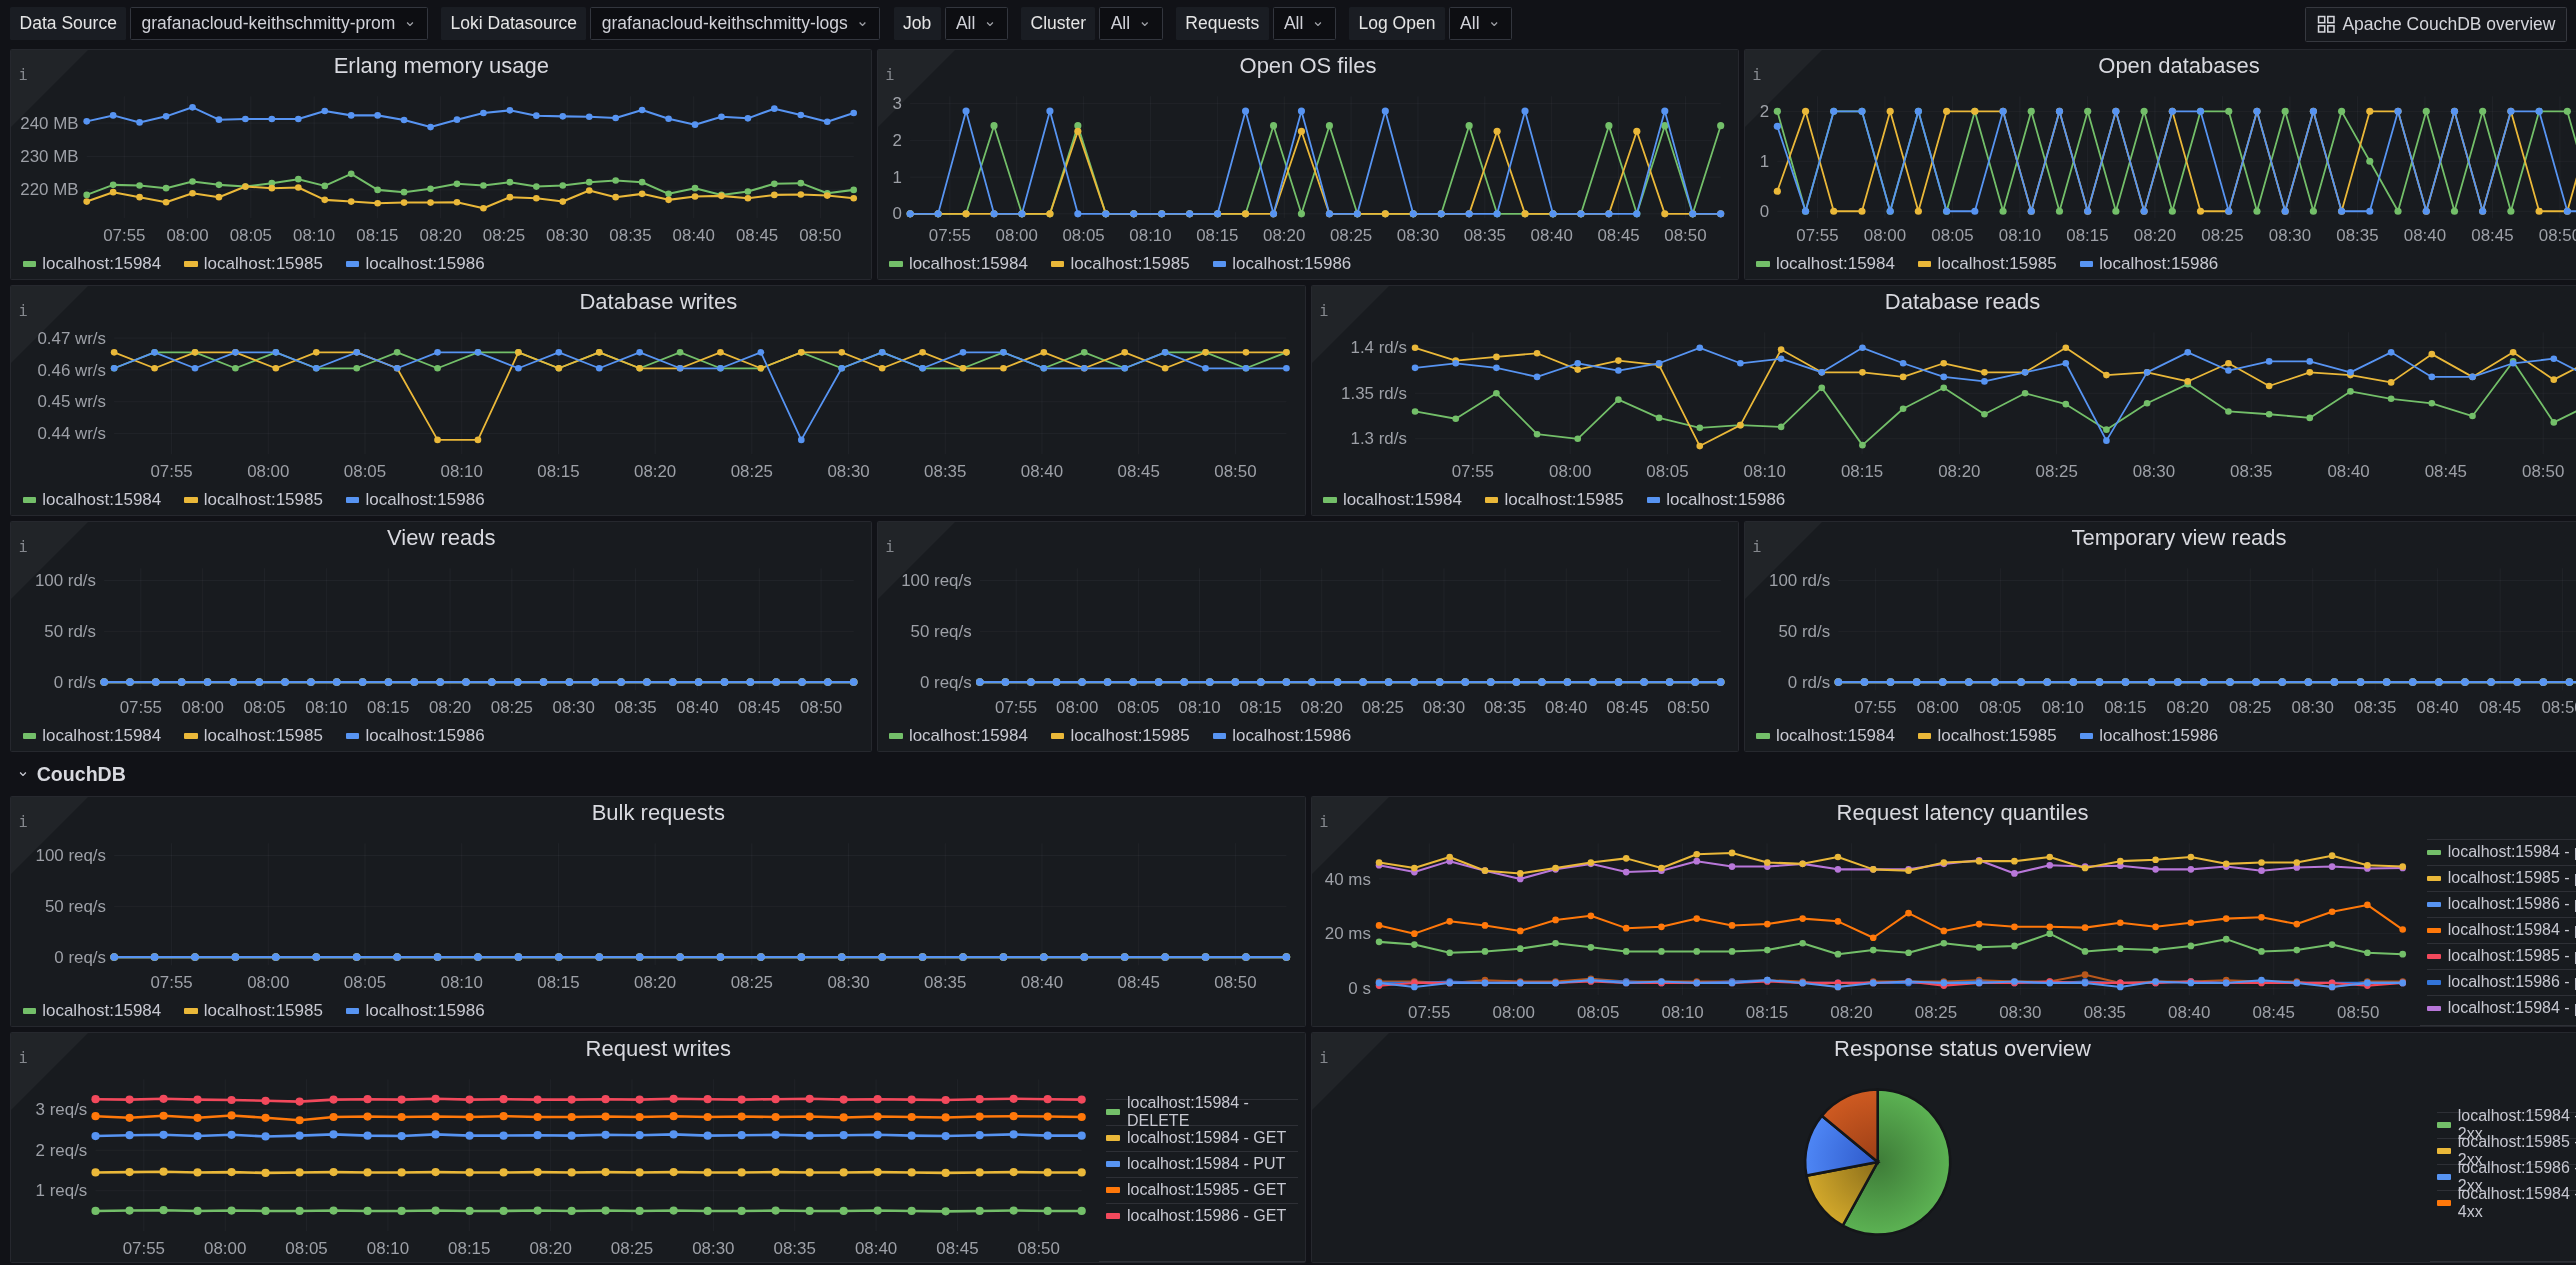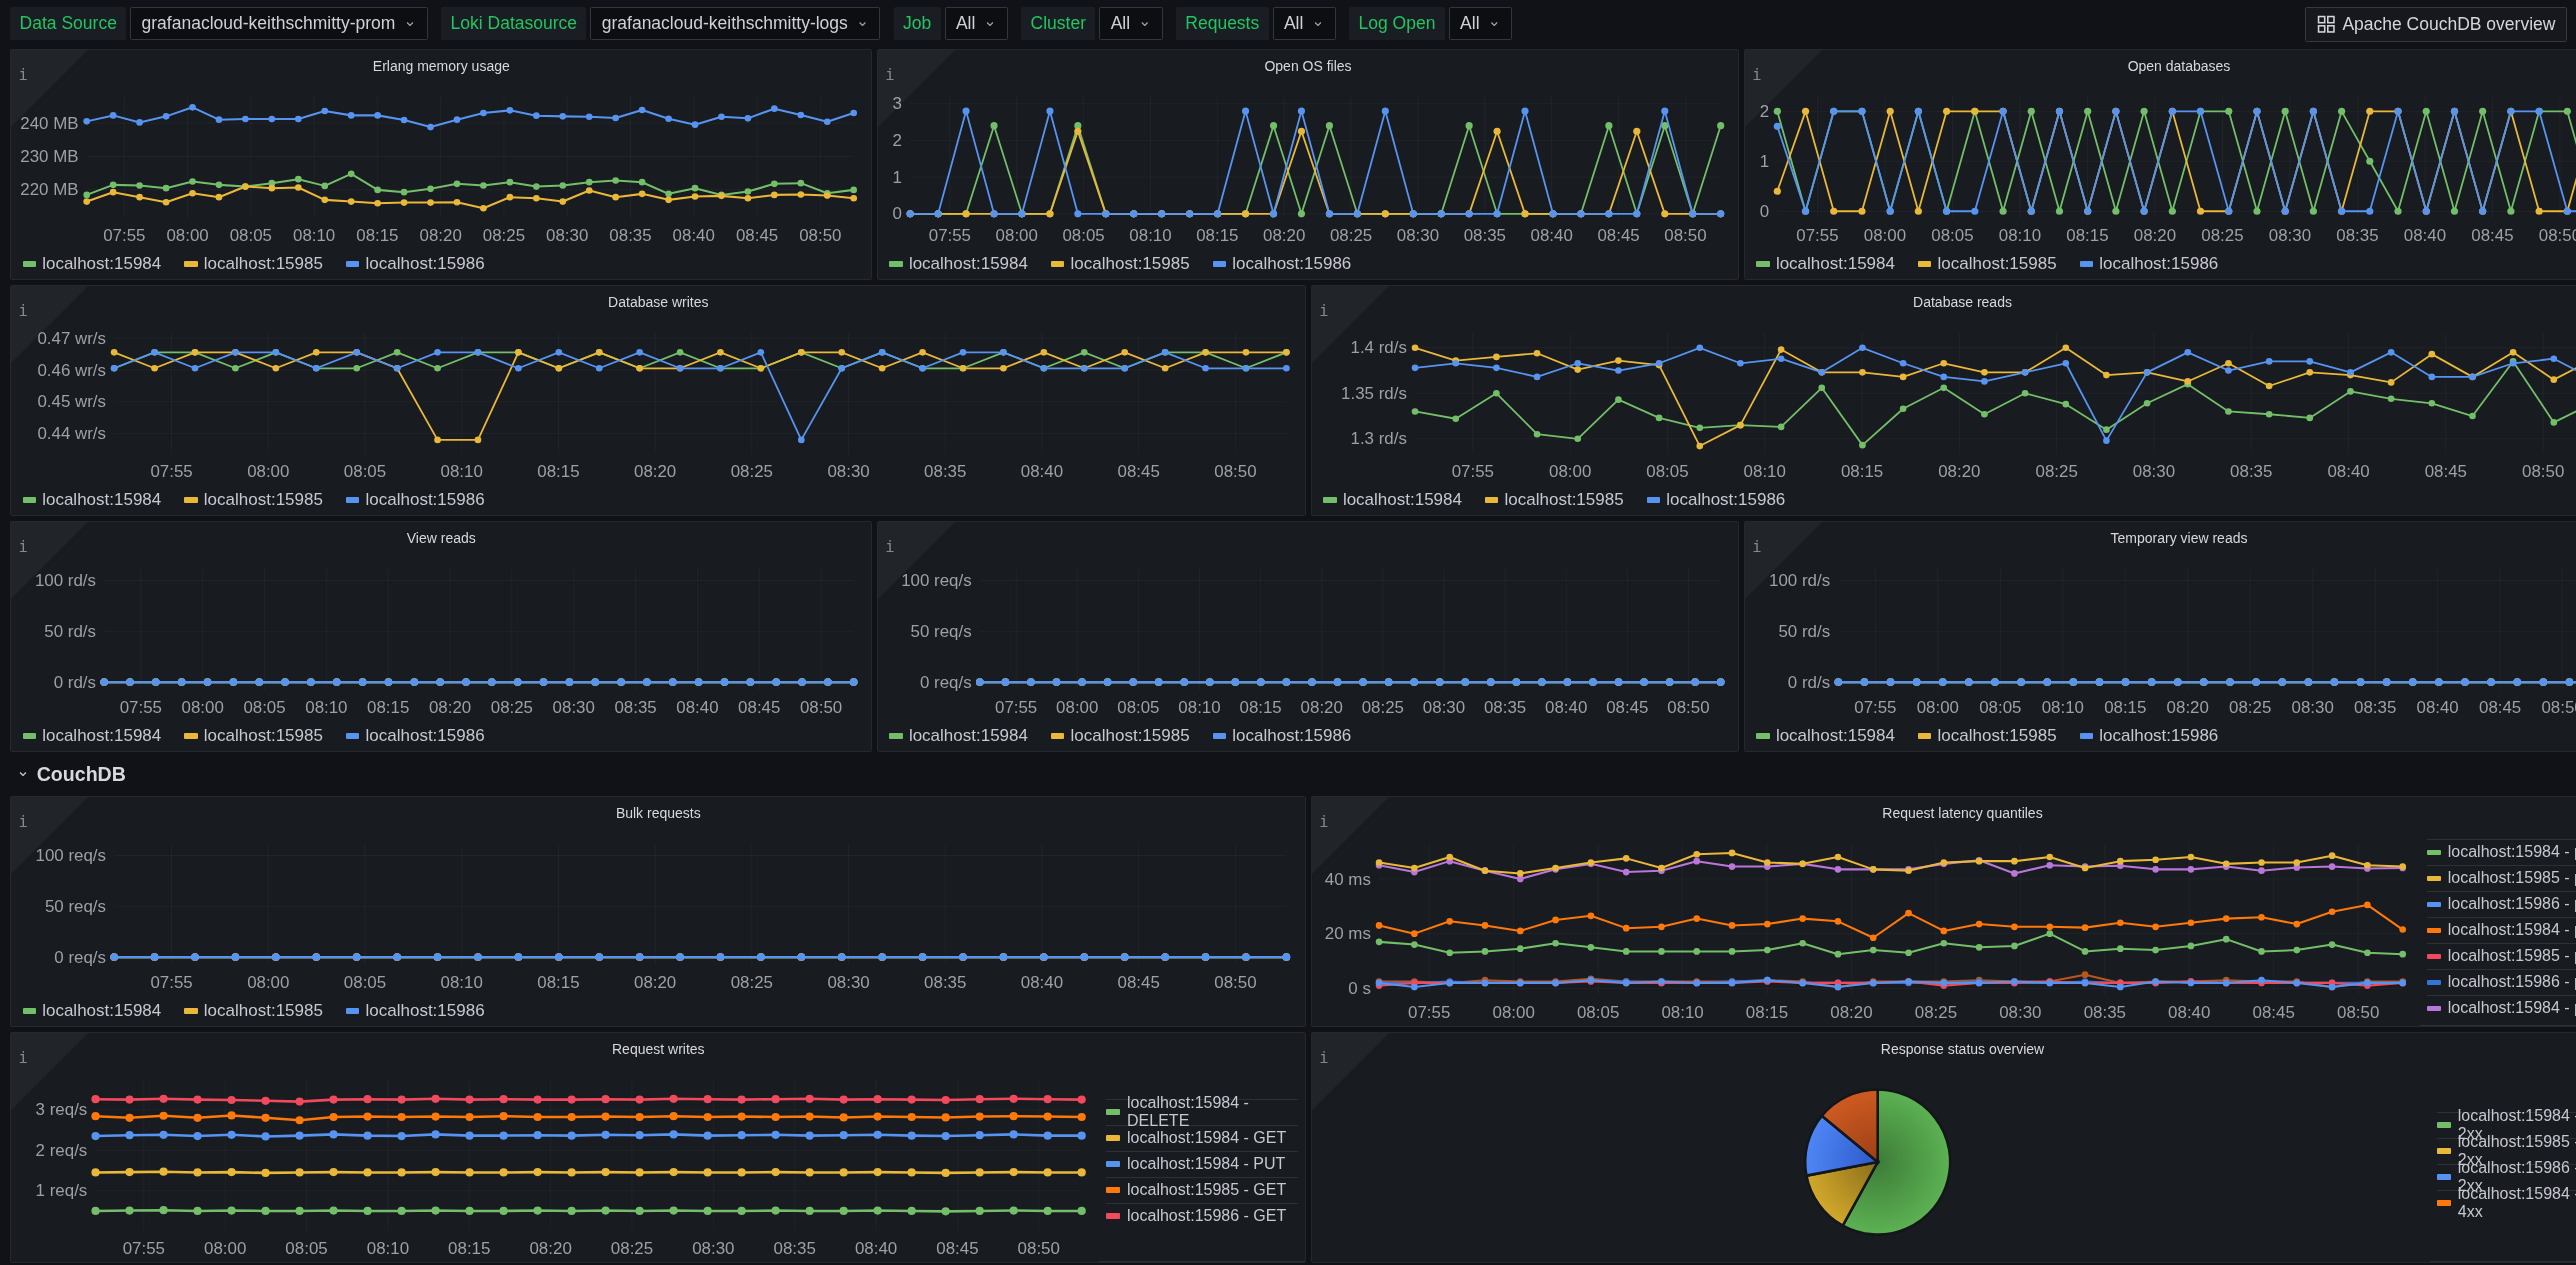--- a/index.html
+++ b/index.html
@@ -1,30 +1,30 @@
 <!DOCTYPE html>
 <html style="font-size:8.2px"><head>
 <meta charset="utf-8">
 <style>
   html,body{margin:0;padding:0;width:2624px;height:1265px;background:#111217;overflow:hidden;
     font-family:"Liberation Sans",sans-serif;}
   .topbar{position:absolute;left:0;top:0;width:100%;height:47px;display:flex;align-items:center;
     padding-left:10.3px;box-sizing:border-box;gap:13.4px}
   .var-group{display:flex;gap:4.1px;height:33px}
   .var-label{background:#1A1D23;border-radius:1.5px;display:flex;align-items:center;padding:0 9.3px;
-    color:#22c55e;font-size:17.5px;font-weight:500}
+    color:#e5e5e5;font-size:17.5px;font-weight:500}
   .var-value{background:#0D0E12;border:1px solid #33363E;border-radius:1.5px;display:flex;align-items:center;
     padding:0 10.3px;color:#D0D1D8;font-size:17.5px;gap:8.2px}
   .chev{color:#9FA1A7;font-size:15.5px;line-height:0;transform:translateY(-3.1px)}
   .dash-link{position:absolute;right:9.3px;top:7.2px;height:33px;border:1px solid #36383F;border-radius:1.5px;
     background:#16181D;display:flex;align-items:center;gap:7.2px;padding:0 10.3px;color:#D5D6DC;font-size:17.5px}
   .panel{position:absolute;background:#181B1F;border:0.5px solid #26282E;border-radius:1.5px;
     box-sizing:border-box;display:flex;flex-direction:column;padding-top:33px;overflow:hidden}
   .panel-title{position:absolute;top:0;left:0;right:0;height:32px;line-height:32px;text-align:center;
-    color:#D8D9DF;font-size:14px;font-weight:500;z-index:1}
+    color:#D8D9DF;font-size:22px;font-weight:500;z-index:1}
   .panel-corner{position:absolute;left:0;top:0;z-index:2}
   .corner-tri{width:0;height:0;border-top:77px solid rgba(255,255,255,0.045);border-right:77px solid transparent}
   .corner-i{position:absolute;left:7.2px;top:15.5px;font-family:"DejaVu Sans Mono",monospace;
     font-size:15.5px;color:#85888E}
   .chart{width:100%;flex:1 1 auto;min-height:0;display:block}
   .legend-bottom{height:30px;flex:none;display:flex;align-items:center;padding-left:11.3px;gap:23px}
   .legend-item{display:flex;align-items:center;gap:6.2px;font-size:17px;color:#C7C8D1}
   .chip{width:13.4px;height:5.2px;border-radius:1px;flex:none}
   .panel-row{flex:1 1 auto;display:flex;min-height:0}
   .legend-right{flex:none;display:flex;flex-direction:column;padding:0 7.2px;box-sizing:border-box;

